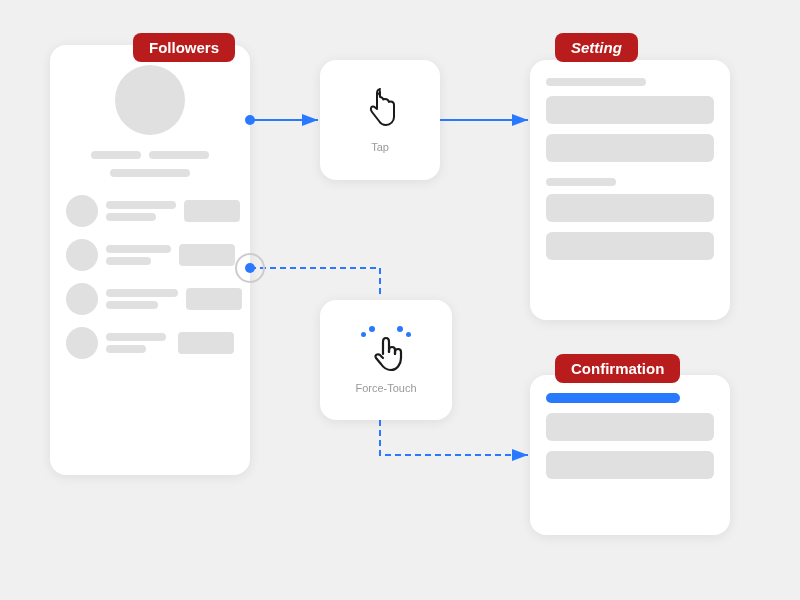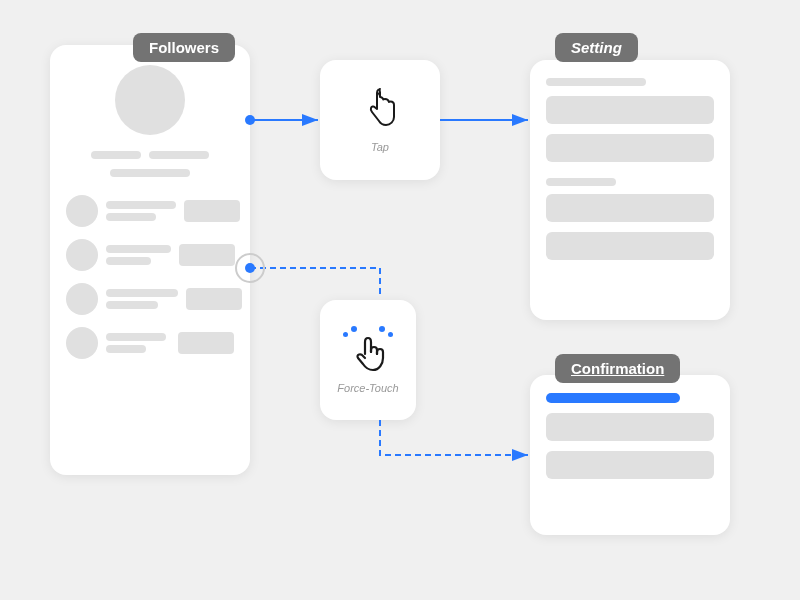--- a/index.html
+++ b/index.html
@@ -81,65 +81,64 @@
       background: #e0e0e0;
       border-radius: 4px;
       height: 22px;
       width: 56px;
       flex-shrink: 0;
     }
 
     
     .label-tag {
       position: absolute;
-      background: #737373;
+      background: #b91c1c;
       color: #fff;
       border-radius: 8px;
       padding: 6px 16px;
       font-size: 15px;
       font-weight: 700;
       white-space: nowrap;
       z-index: 10;
     }
 
     .label-followers { top: 33px; left: 133px; }
     .label-setting   { top: 33px; left: 555px; font-style: italic; }
-    .label-confirmation { top: 354px; left: 555px; text-decoration: underline; }
+    .label-confirmation { top: 354px; left: 555px; }
 
     
     .card-tap {
       left: 320px;
       top: 60px;
       width: 120px;
       height: 120px;
       display: flex;
       flex-direction: column;
       align-items: center;
       justify-content: center;
       gap: 6px;
     }
 
     
     .card-force {
       left: 320px;
       top: 300px;
-      width: 96px;
+      width: 132px;
       height: 120px;
       display: flex;
       flex-direction: column;
       align-items: center;
       justify-content: center;
       gap: 6px;
     }
 
     .gesture-label {
       font-size: 11px;
       color: #999;
       font-weight: 500;
-      font-style: italic;
     }
 
     
     .card-setting {
       left: 530px;
       top: 60px;
       width: 200px;
       height: 260px;
       padding: 18px 16px;
       display: flex;

